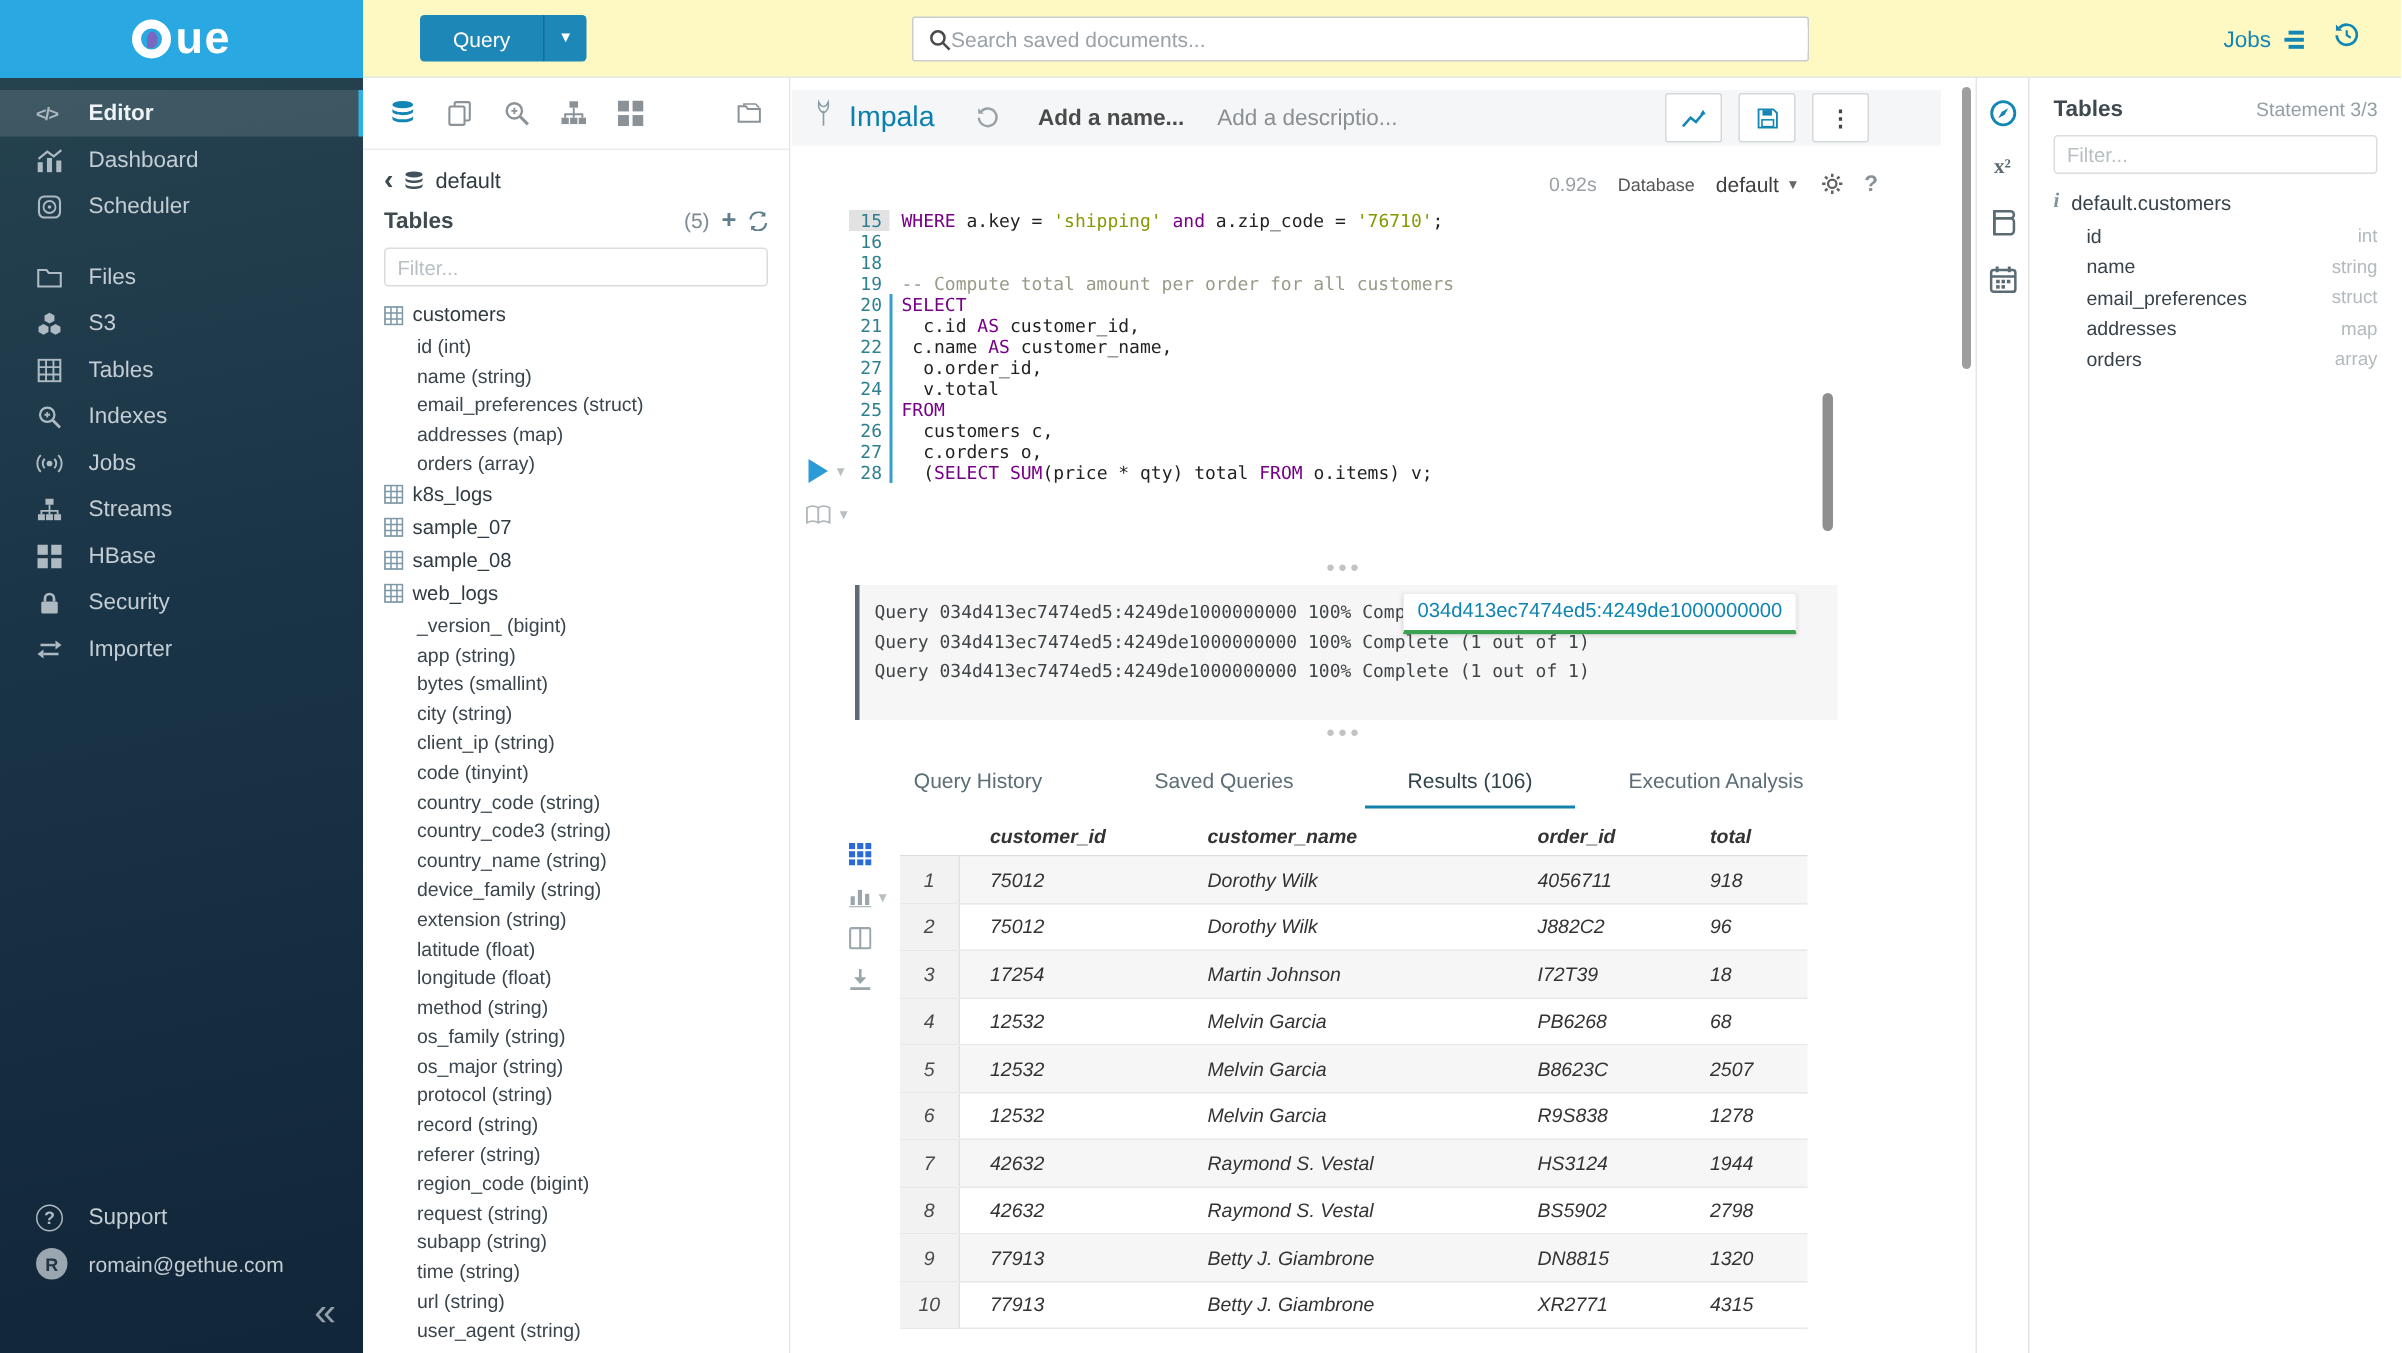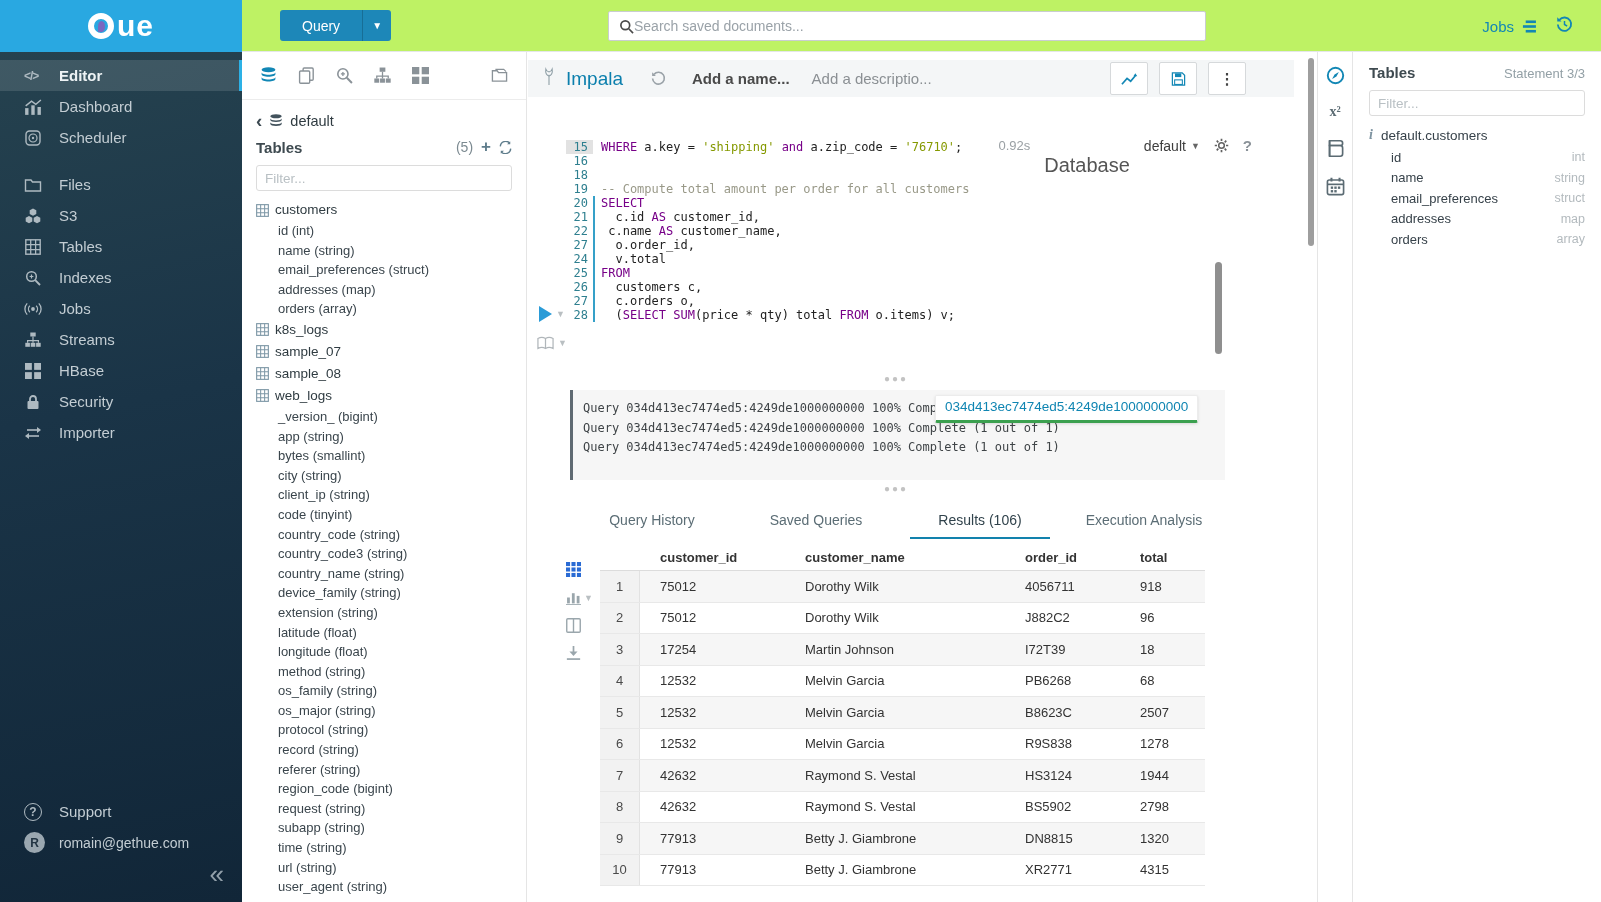--- a/index.html
+++ b/index.html
@@ -22,21 +22,21 @@
   .side-item.active::after { content:""; position:absolute; right:0; top:0; bottom:0; width:3px; background:#2db1e6; }
   .side-item.gap-after { margin-bottom:16px; }
   .code-glyph { font-size:12px; font-weight:bold; letter-spacing:-1px; }
   .side-bottom { position:absolute; left:0; bottom:44px; width:100%; }
   .side-bottom .side-item { height:31px; }
   .avatar { width:21px; height:21px; border-radius:50%; background:#9aa7b0; color:#223543; font-size:12px; font-weight:bold; display:flex; align-items:center; justify-content:center; }
   .help-circle { width:18px; height:18px; border:1.5px solid #aebac1; border-radius:50%; font-size:12px; font-weight:bold; display:flex; align-items:center; justify-content:center; }
   .collapse-btn { position:absolute; right:18px; bottom:18px; color:#93a1ab; font-size:26px; line-height:20px; cursor:pointer; }
 
   
-  .topbar { position:absolute; left:242px; top:0; width:1359px; height:52px; background:#bef264; border-bottom:1px solid #e4e7e9; }
+  .topbar { position:absolute; left:242px; top:0; width:1359px; height:52px; background:#fef9c3; border-bottom:1px solid #e4e7e9; }
   .query-btn { position:absolute; left:38px; top:10px; height:31px; display:flex; background:#1d87b8; border-radius:3px; color:#fff; font-size:14px; cursor:pointer; overflow:hidden; }
   .query-btn .qlabel { padding:0 22px; display:flex; align-items:center; }
   .query-btn .qcaret { width:29px; display:flex; align-items:center; justify-content:center; border-left:1px solid rgba(0,0,0,0.18); font-size:10px; }
   .searchbox { position:absolute; left:366px; top:11px; width:598px; height:30px; border:1px solid #c9cdd0; border-radius:2px; display:flex; align-items:center; padding-left:10px; background:#fff; }
   .searchbox svg { width:15px; height:15px; color:#4a4a4a; }
   .searchbox input { border:none; outline:none; flex:1; margin-left:0; font-size:14px; color:#444; font-family:"Liberation Sans",sans-serif; }
   .searchbox input::placeholder { color:#9aa2a8; }
   .topbar-right { position:absolute; right:28px; top:0; height:52px; display:flex; align-items:center; gap:20px; color:#1287b5; }
   .jobs-link { display:flex; align-items:center; gap:7px; font-size:15px; cursor:pointer; }
   .jobs-link svg { width:15px; height:13px; }
@@ -75,21 +75,21 @@
   .eh-history { margin-left:28px; color:#9aa2a8; display:flex; cursor:pointer; }
   .eh-history svg { width:15px; height:15px; }
   .eh-name { margin-left:26px; font-size:15px; font-weight:bold; color:#4a4a4a; cursor:text; }
   .eh-desc { margin-left:22px; font-size:15px; color:#8a8f93; cursor:text; }
   .eh-buttons { margin-left:auto; margin-right:34px; display:flex; gap:11px; }
   .eh-btn { width:38px; height:33px; background:#fff; border:1px solid #d6d9db; border-radius:2px; display:flex; align-items:center; justify-content:center; cursor:pointer; color:#1287b5; }
   .eh-btn svg { width:17px; height:14px; }
   .eh-btn.kebab { color:#444; font-size:15px; font-weight:bold; letter-spacing:0; }
   .status-row { position:absolute; top:62px; right:65px; display:flex; align-items:center; gap:14px; }
   .st-time { color:#9aa0a4; font-size:13px; }
-  .st-dblabel { color:#555; font-size:20px;margin-top:40px; }
+  .st-dblabel { color:#555; font-size:12px; }
   .st-dbvalue { color:#3e3e3e; font-size:14px; display:flex; align-items:center; gap:5px; cursor:pointer; }
   .st-caret { font-size:9px; color:#666; }
   .st-gear { color:#616161; display:flex; cursor:pointer; } .st-gear svg { width:15px; height:15px; }
   .st-help { color:#8a9298; font-size:15px; font-weight:bold; cursor:pointer; }
 
   .code-area { position:absolute; left:39px; top:88px; width:700px; font-family:"DejaVu Sans Mono",monospace; font-size:12px; }
   .cl { display:flex; height:14px; line-height:14px; }
   .cl .ln { width:27px; text-align:right; padding-right:5px; color:#2e7f8f; flex:none; }
   .cl.active .ln { background:#e2e2e2; }
   .cl .lc { padding-left:8px; white-space:pre; color:#222; }
@@ -114,21 +114,21 @@
   .tab { flex:1; text-align:center; font-size:14px; color:#5b6d75; cursor:pointer; }
   .tab span { display:inline-block; padding:8px 6px 9px 6px; }
   .tab.active { color:#31434c; }
   .tab.active span { border-bottom:2px solid #1282ad; padding-left:28px; padding-right:28px; }
 
   .result-rail { position:absolute; left:39px; top:510px; display:flex; flex-direction:column; gap:13px; color:#9aa6ac; }
   .rail-item { display:flex; align-items:center; gap:3px; cursor:pointer; }
   .rail-item svg { width:15px; height:15px; }
   .rail-item.grid-active { color:#2a6bd4; }
 
-  .rtable { position:absolute; left:73px; top:492px; width:605px; font-size:13px; color:#333; }
+  .rtable { position:absolute; left:73px; top:492px; width:605px; font-size:13px; color:#333;font-style:italic; }
   .rhead { display:flex; height:27px; align-items:center; font-weight:bold; border-bottom:1px solid #dcdcdc; }
   .rrow { display:flex; height:31.5px; align-items:center; border-bottom:1px solid #e8e8e8; }
   .rrow.odd { background:#f6f6f6; }
   .rnum { width:40px; align-self:stretch; display:flex; align-items:center; justify-content:center; background:#f2f2f2; border-right:1px solid #e2e2e2; color:#4a4a4a; flex:none; }
   .c1 { width:145px; padding-left:20px; flex:none; }
   .c2 { width:220px; padding-left:20px; flex:none; }
   .c3 { width:115px; padding-left:20px; flex:none; }
   .c4 { flex:1; padding-left:20px; }
   .rhead .h0 { width:40px; flex:none; }
 

